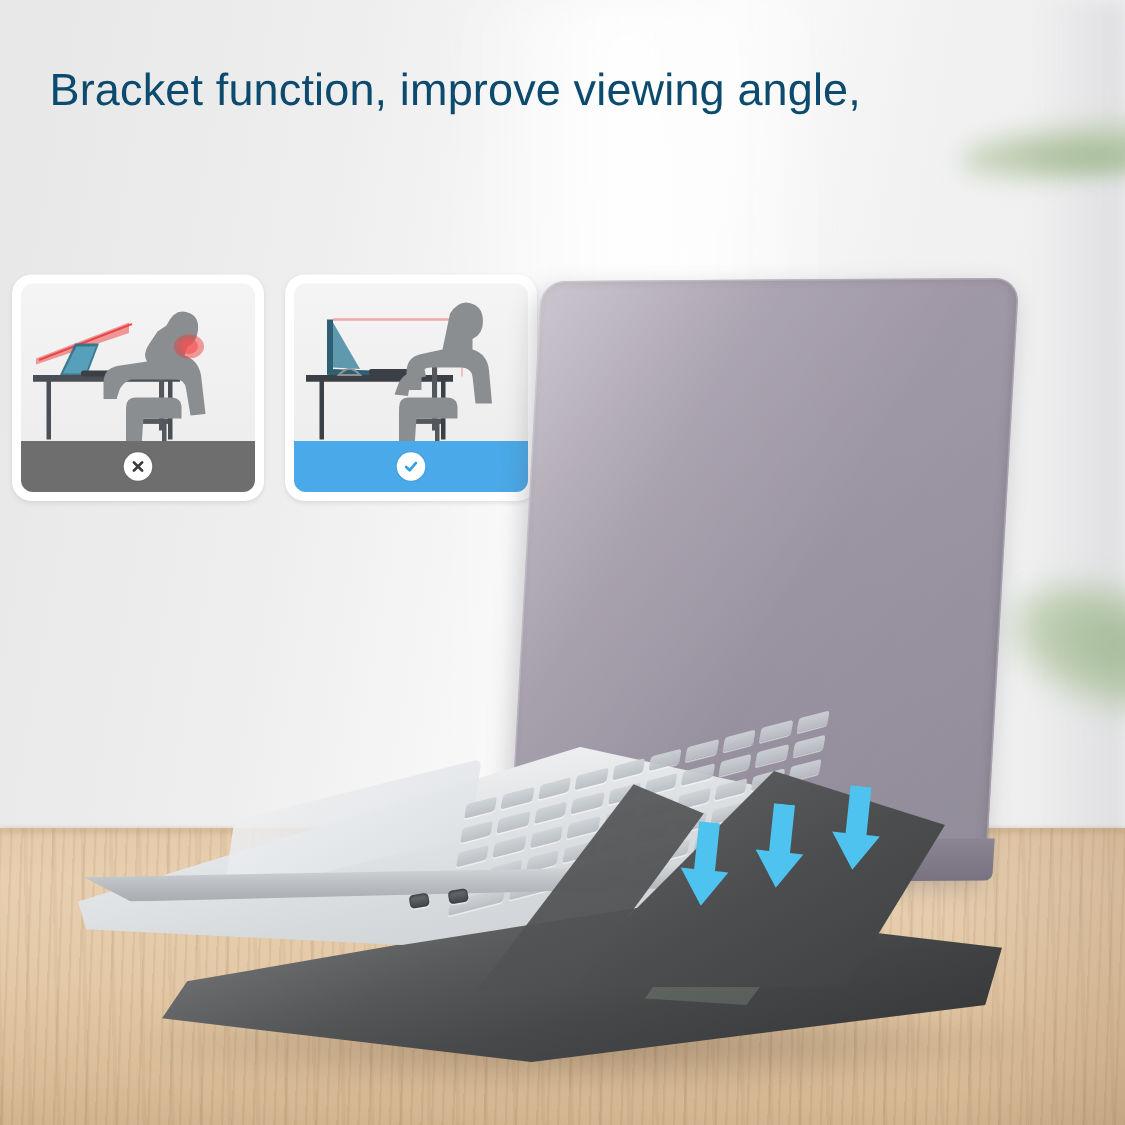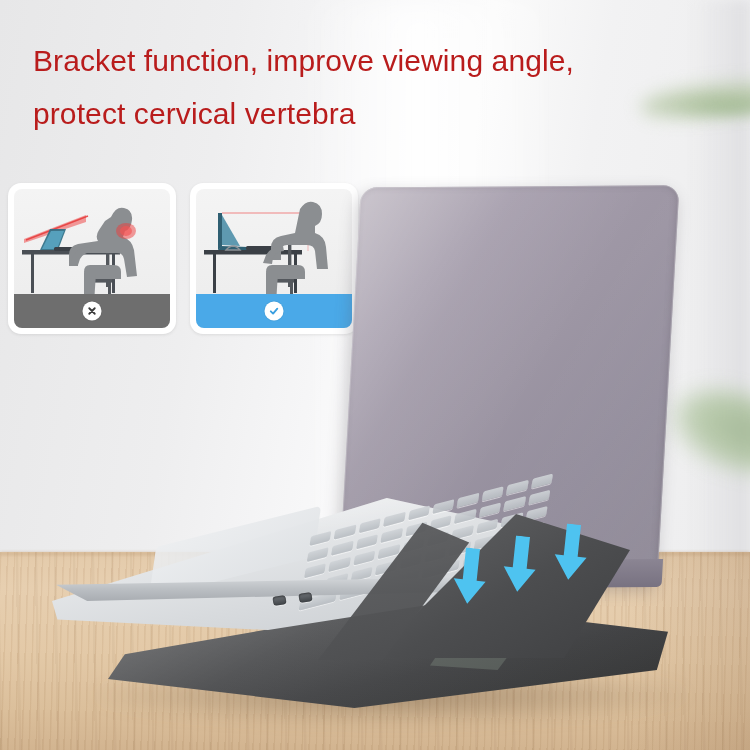--- a/index.html
+++ b/index.html
@@ -73,21 +73,21 @@
     filter:blur(1.5px);
   }
   .desk-right-shadow{
     position:absolute;right:0;top:552px;width:120px;height:198px;
     background:linear-gradient(90deg,rgba(160,126,92,0),rgba(150,116,84,.22));
   }
 
   
   .headline{
     position:absolute;left:33px;top:34px;width:690px;
-    color:#b91c1c;font-size:30px;line-height:53px;letter-spacing:.1px;
+    color:#0c4a6e;font-size:30px;line-height:53px;letter-spacing:.1px;
     font-family:"Liberation Sans", sans-serif;
   }
   .headline div{white-space:nowrap;}
 
   
   .panels{position:absolute;left:8px;top:183px;width:352px;height:151px;}
   .panel{
     position:absolute;top:0;width:168px;height:151px;
     background:#ffffff;border-radius:13px;
     box-shadow:0 1px 3px rgba(120,120,120,.18);
@@ -246,21 +246,20 @@
 
   <div class="desk">
     <div class="desk-grain"></div>
     <div class="desk-grain2"></div>
   </div>
   <div class="desk-edge"></div>
   <div class="desk-right-shadow"></div>
 
   <div class="headline">
     <div>Bracket function, improve viewing angle,</div>
-    <div>protect cervical vertebra</div>
   </div>
 
   <div class="panels">
 
     <div class="panel left">
       <div class="panel-inner">
         <svg class="fig" viewBox="0 0 156 139">
 
           <path d="M72,26 L10,50 L10,54 L72,33 Z" fill="#ef4b4b" opacity=".55"></path>
           <path d="M74,27 L12,51" stroke="#e63a3a" stroke-width="1.4" opacity=".85"></path>

